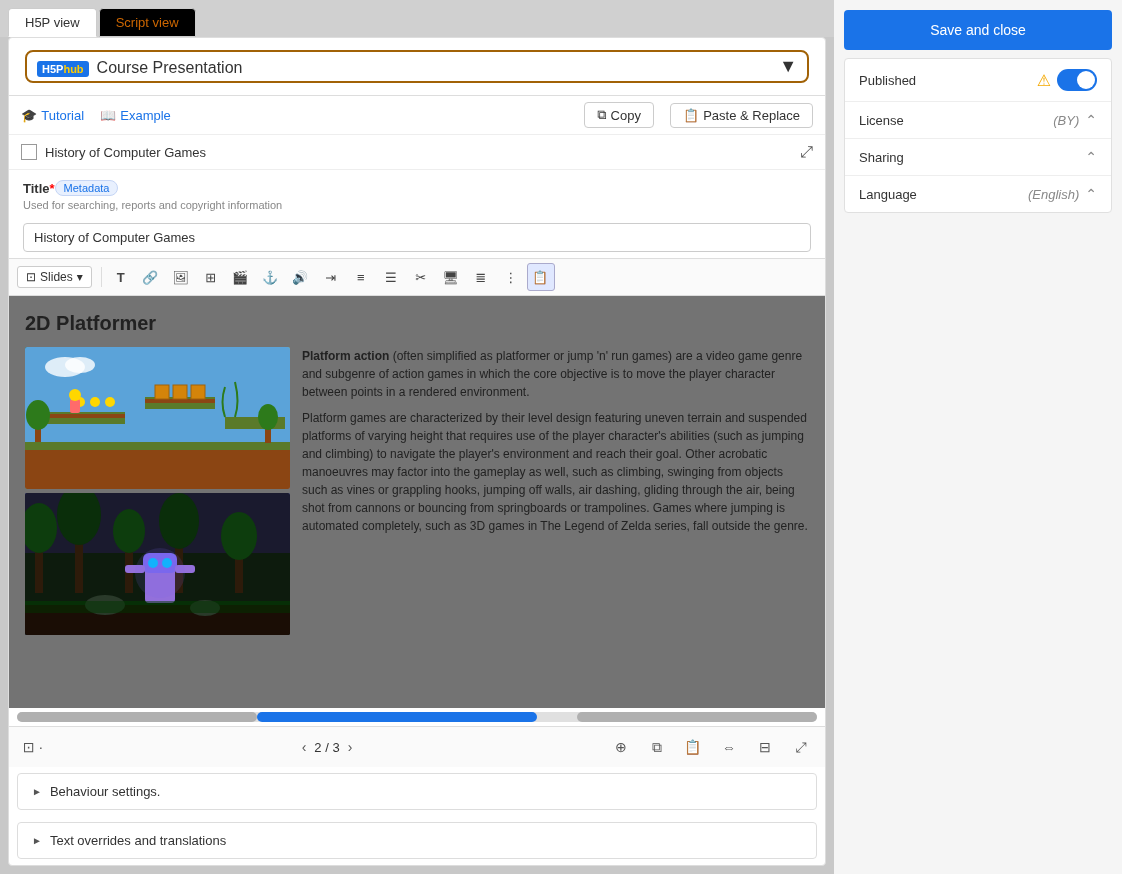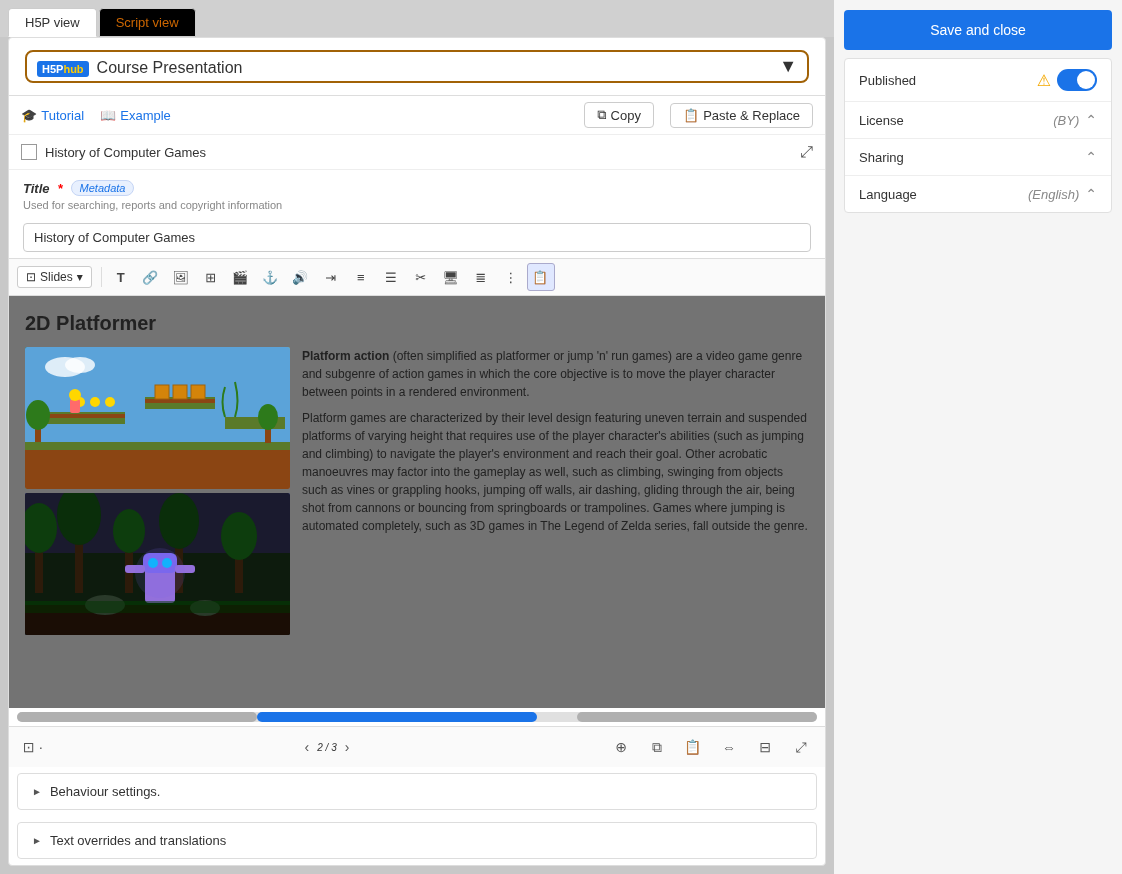--- a/index.html
+++ b/index.html
@@ -149,23 +149,22 @@
     
     .title-section {
       padding: 10px 14px 6px;
     }
     .title-label {
       font-size: 13px;
       font-weight: bold;
       color: #333;
       display: flex;
       align-items: center;
-      gap: 8px;
+      gap: 0;
       margin-bottom: 3px;
-      font-style: italic;
     }
     .required-star {
       color: red;
     }
     .metadata-badge {
       background: #e8f0fe;
       color: #1a73e8;
       border: 1px solid #c5d5f5;
       border-radius: 10px;
       font-size: 11px;
@@ -335,23 +334,22 @@
       cursor: pointer;
       color: #555;
       font-size: 14px;
     }
     .nav-arrow {
       font-size: 14px;
       cursor: pointer;
       color: #555;
     }
     .page-info {
-      font-size: 10px;
-      color: #333;
-      font-style: italic;
+      font-size: 13px;
+      color: #333;
     }
 
     
     .collapsible {
       border: 1px solid #ddd;
       border-radius: 4px;
       margin: 6px 8px;
     }
     .collapsible-header {
       display: flex;

